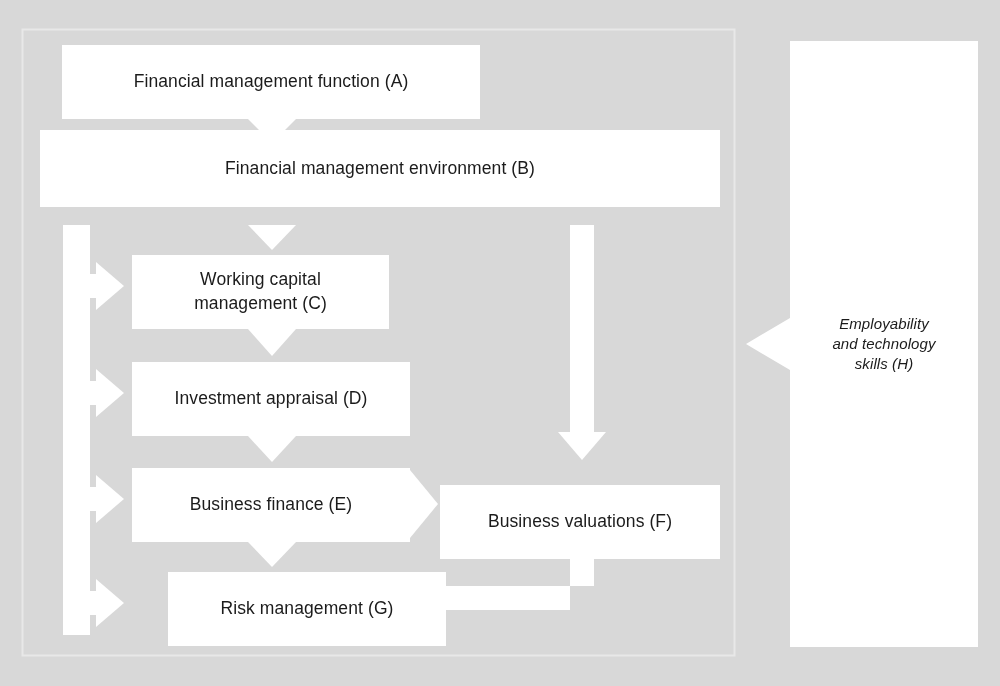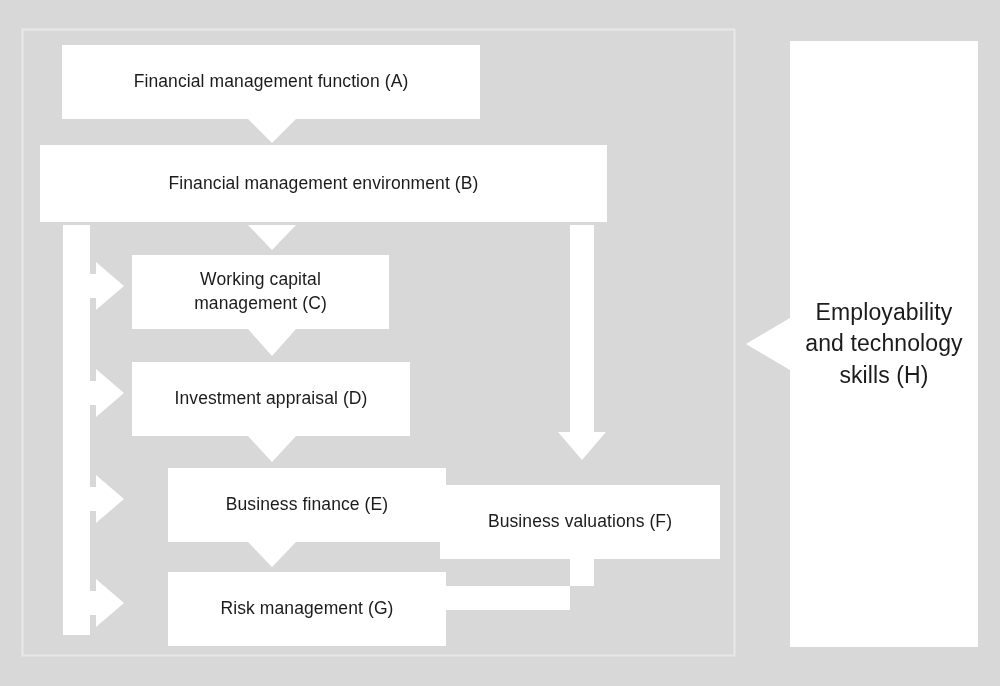--- a/index.html
+++ b/index.html
@@ -34,28 +34,29 @@
   }
   .node-label {
     color: #1b1b1b;
     font-size: 17.5px;
     line-height: 1.35;
     letter-spacing: 0.1px;
     white-space: pre-line;
     padding: 0 10px;
   }
   .node-label.small {
-    font-size: 23px;
+    font-size: 15px;
+    font-style: italic;
   }
   
   #box-a { left: 62px;  top: 45px;  width: 418px; height: 74px; }
-  #box-b { left: 40px;  top: 145px; width: 567px; height: 77px; }
+  #box-b { left: 40px;  top: 130px; width: 680px; height: 77px; }
   #box-c { left: 132px; top: 255px; width: 257px; height: 74px; }
   #box-d { left: 132px; top: 362px; width: 278px; height: 74px; }
-  #box-e { left: 132px; top: 468px; width: 278px; height: 74px; margin-left: 36px; }
+  #box-e { left: 132px; top: 468px; width: 278px; height: 74px; }
   #box-f { left: 440px; top: 485px; width: 280px; height: 74px; }
   #box-g { left: 132px; top: 572px; width: 278px; height: 74px; margin-left: 36px; }
   #box-h { left: 790px; top: 41px;  width: 188px; height: 606px; }
 </style>
 </head>
 <body>
 
 <div id="stage">
 
   <svg id="diagram-svg" viewBox="0 0 1000 686">

